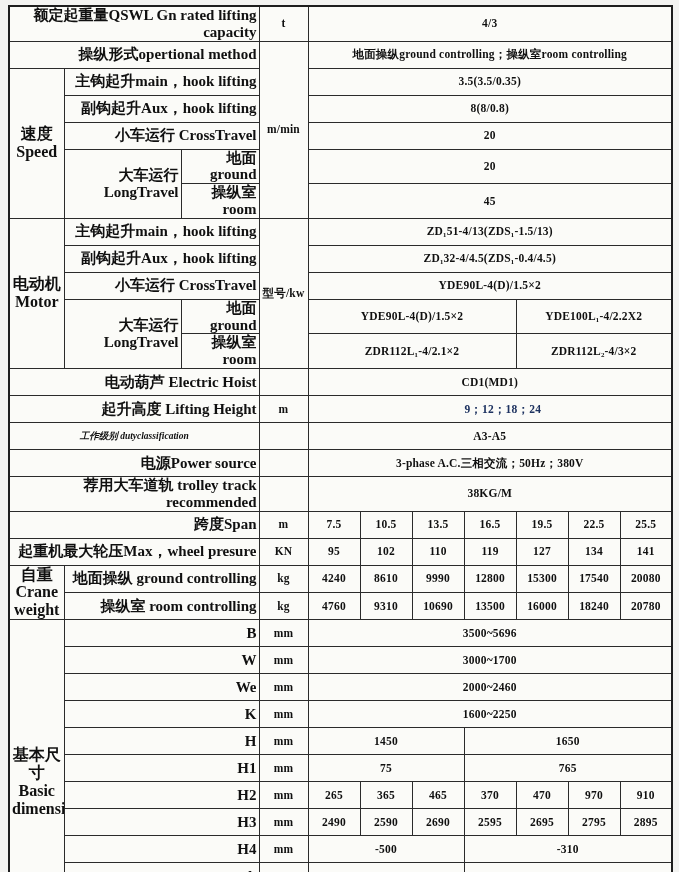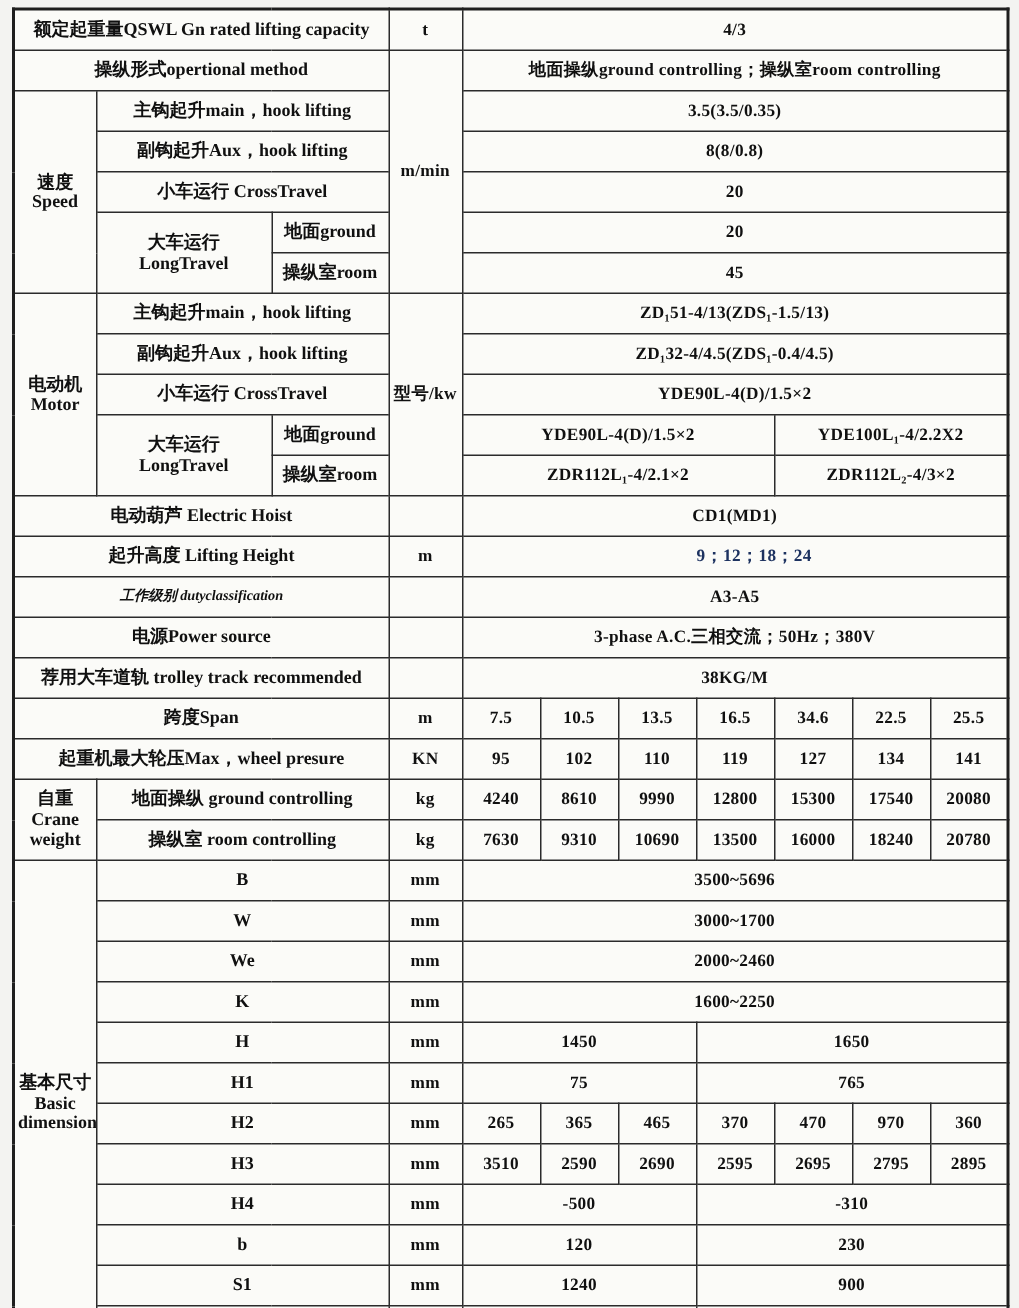--- a/index.html
+++ b/index.html
@@ -22,22 +22,22 @@
     height:26px;
     padding:0 2px;
     text-align:center;
     vertical-align:middle;
     font-weight:700;
     font-size:11.5px;
     color:#101010;
     line-height:1.12;
     overflow:hidden;
   }
-  td.lbl{font-size:12px;}
-  td.grp{font-size:12px;white-space:pre-line;margin-top:32px;}
+  td.lbl{font-size:15px;text-align:right;}
+  td.grp{font-size:16px;white-space:pre-line;margin-top:32px;}
   td.pre{white-space:pre-line;}
   td.small{font-size:9.5px;font-style:italic;}
   td.navy{color:#1d3260;padding-left:28px;}
   td.val{letter-spacing:0.2px;}
 </style>
 </head>
 <body>
 
 <div class="sheet">
 <table class="spec">
@@ -151,21 +151,21 @@
     <td colspan="7" class="val">38KG/M</td>
   </tr>
 
   <tr>
     <td colspan="3" class="lbl">跨度Span</td>
     <td class="val">m</td>
     <td class="val">7.5</td>
     <td class="val">10.5</td>
     <td class="val">13.5</td>
     <td class="val">16.5</td>
-    <td class="val">34.6</td>
+    <td class="val">19.5</td>
     <td class="val">22.5</td>
     <td class="val">25.5</td>
   </tr>
 
   <tr>
     <td colspan="3" class="lbl">起重机最大轮压Max，wheel presure</td>
     <td class="val">KN</td>
     <td class="val">95</td>
     <td class="val">102</td>
     <td class="val">110</td>
@@ -185,21 +185,21 @@
     <td class="val">8610</td>
     <td class="val">9990</td>
     <td class="val">12800</td>
     <td class="val">15300</td>
     <td class="val">17540</td>
     <td class="val">20080</td>
   </tr>
   <tr>
     <td colspan="2" class="lbl">操纵室 room controlling</td>
     <td class="val">kg</td>
-    <td class="val">7630</td>
+    <td class="val">4760</td>
     <td class="val">9310</td>
     <td class="val">10690</td>
     <td class="val">13500</td>
     <td class="val">16000</td>
     <td class="val">18240</td>
     <td class="val">20780</td>
   </tr>
 
   <tr>
     <td rowspan="12" class="grp">基本尺寸
@@ -238,26 +238,26 @@
   </tr>
   <tr>
     <td colspan="2" class="lbl">H2</td>
     <td class="val">mm</td>
     <td class="val">265</td>
     <td class="val">365</td>
     <td class="val">465</td>
     <td class="val">370</td>
     <td class="val">470</td>
     <td class="val">970</td>
-    <td class="val">360</td>
+    <td class="val">910</td>
   </tr>
   <tr>
     <td colspan="2" class="lbl">H3</td>
     <td class="val">mm</td>
-    <td class="val">3510</td>
+    <td class="val">2490</td>
     <td class="val">2590</td>
     <td class="val">2690</td>
     <td class="val">2595</td>
     <td class="val">2695</td>
     <td class="val">2795</td>
     <td class="val">2895</td>
   </tr>
   <tr>
     <td colspan="2" class="lbl">H4</td>
     <td class="val">mm</td>

